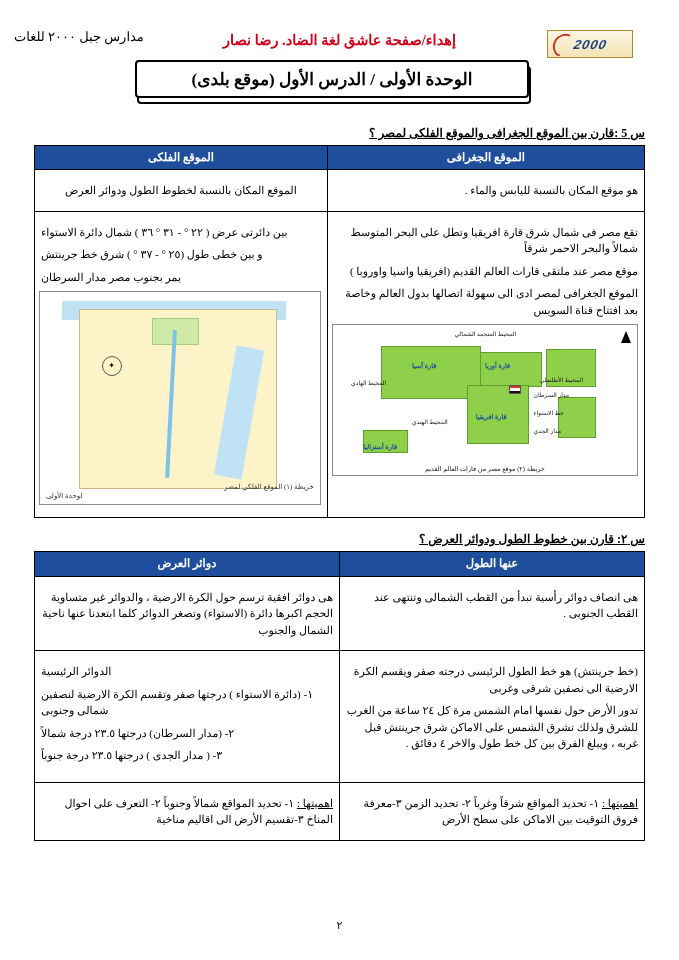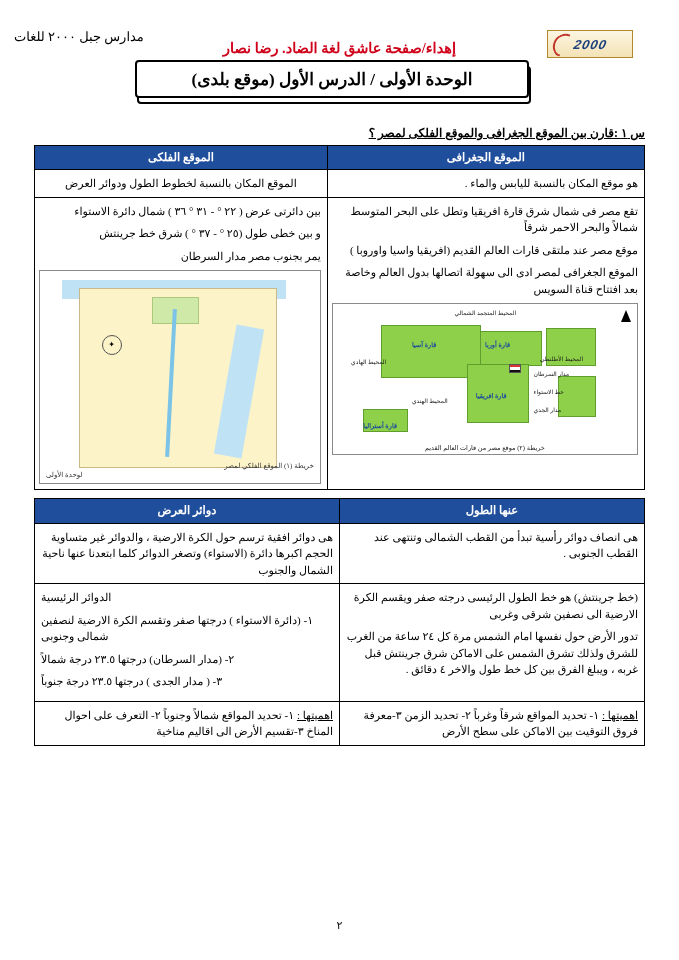--- a/index.html
+++ b/index.html
@@ -29,21 +29,21 @@
     color:#1a3f7a;letter-spacing:1px;
     transform:skewX(-12deg);
   }
   .logo .swoosh{
     position:absolute;left:4px;top:3px;width:22px;height:18px;
     border:2px solid #c0392b;border-radius:50% 50% 50% 50%/60% 60% 40% 40%;
     border-right-color:transparent;border-bottom-color:transparent;
     transform:rotate(-25deg);
   }
   .dedication{
-    position:absolute;left:0;right:0;top:40px;
+    position:absolute;left:0;right:0;top:32px;
     text-align:center;
     color:#d0021b;
     font-size:14.5px;font-weight:bold;
     font-family:"Liberation Serif",serif;
   }
   .school{
     position:absolute;left:14px;top:28px;
     font-size:13px;color:#000;
     text-align:left;line-height:1.35;
     font-family:"Liberation Serif",serif;
@@ -76,21 +76,21 @@
   
   table.doc{
     border-collapse:collapse;
     width:611px;
     margin:0 34px;
     table-layout:fixed;
   }
   table.doc th, table.doc td{
     border:1px solid #000;
     vertical-align:top;
-    padding:5px 6px;
+    padding:12px 6px;
     font-size:11px;
     line-height:1.5;
   }
   table.doc th{
     background:#1f4e9c;
     color:#fff;
     text-align:center;
     font-size:11.5px;
     font-weight:bold;
     padding:3px 14px;
@@ -180,21 +180,21 @@
       <span>2000</span>
     </div>
     <div class="dedication">إهداء/صفحة عاشق لغة الضاد. رضا نصار</div>
     <div class="school">مدارس جبل ٢٠٠٠ للغات</div>
   </div>
 
   <div class="titlewrap">
     <div class="titlebox shadow">الوحدة الأولى  / الدرس الأول (موقع بلدى)</div>
   </div>
 
-  <div class="qline">س ١ :قارن بين الموقع الجغرافى والموقع الفلكى لمصر  ؟</div>
+  <div class="qline">س 5 :قارن بين الموقع الجغرافى والموقع الفلكى لمصر  ؟</div>
 
   <table class="doc">
     <colgroup>
         <col style="width:52%">
         <col style="width:48%">
       </colgroup>
     <tbody>
         <tr>
       <th>الموقع الجغرافى</th>
       <th>الموقع الفلكى</th>
@@ -228,21 +228,21 @@
           <div class="w-label blue" style="left:47%;top:58%;">قارة افريقيا</div>
           <div class="w-label" style="left:26%;top:62%;">المحيط الهندي</div>
           <div class="w-label" style="left:6%;top:36%;">المحيط الهادي</div>
           <div class="w-label" style="left:66%;top:56%;">خط الاستواء</div>
           <div class="w-label" style="left:66%;top:44%;">مدار السرطان</div>
           <div class="w-label" style="left:66%;top:68%;">مدار الجدي</div>
           <div class="w-label blue" style="left:10%;top:78%;">قارة أستراليا</div>
           <div class="w-caption">خريطة (٢) موقع مصر من قارات العالم القديم</div>
         </div>
       </td>
-      <td class="tight" style="text-align:right">
+      <td class="tight" style="text-align:left">
         <p>بين دائرتى عرض ( ٢٢ ° - ٣١ ° ٣٦ ) شمال دائرة الاستواء</p>
         <p>و بين خطى طول (٢٥ ° - ٣٧ ° ) شرق خط جرينتش</p>
         <p>يمر بجنوب مصر مدار السرطان</p>
 
         <div class="mapEgypt">
           <div class="eg-med"></div>
           <div class="eg-land"></div>
           <div class="eg-delta"></div>
           <div class="eg-nile"></div>
           <div class="eg-red"></div>
@@ -250,20 +250,21 @@
           <div class="mapcaption-right">خريطة (١) الموقع الفلكي لمصر</div>
           <div class="mapcaption-left">لوحدة الأولى</div>
         </div>
       </td>
     </tr>
   </tbody>
     </table>
 
   <div class="spacer8"></div>
 
+  <div class="qline">س ٢: قارن بين خطوط الطول ودوائر العرض ؟</div>
 
   <table class="doc">
     <colgroup>
         <col style="width:50%">
         <col style="width:50%">
       </colgroup>
     <tbody>
         <tr>
       <th>عنها الطول</th>
       <th>دوائر العرض</th>

